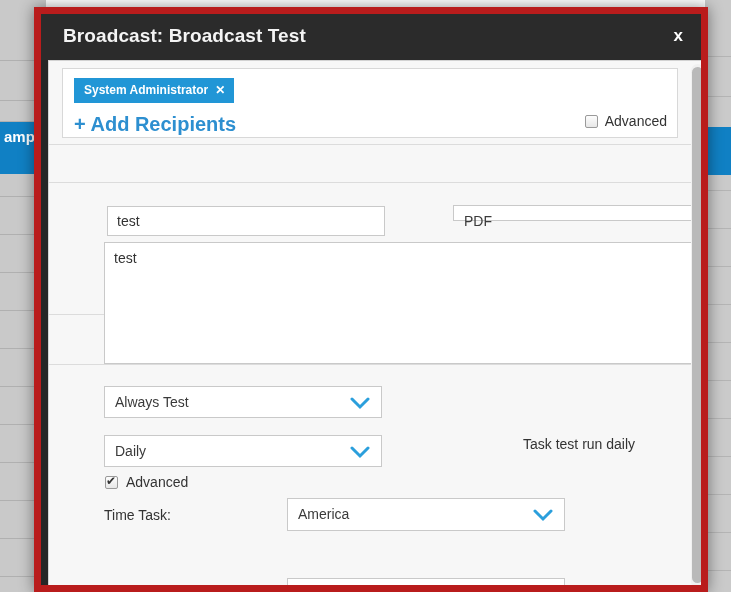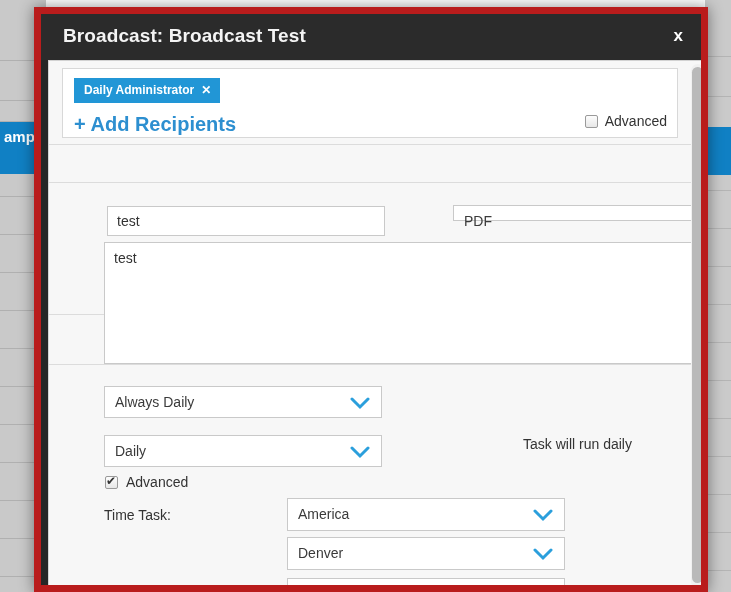--- a/index.html
+++ b/index.html
@@ -306,21 +306,21 @@
     <div class="modal-title">Broadcast: Broadcast Test</div>
     <button class="modal-close">x</button>
   </div>
 
   <div class="modal-body">
     <div class="content">
 
       <div class="section sec-recipients">
         <div class="panel panel-rec">
           <div class="tag">
-            <span>Daily Administrator</span><span class="tag-x">✕</span>
+            <span>System Administrator</span><span class="tag-x">✕</span>
           </div>
           <div class="add-recipients">+ Add Recipients</div>
           <div class="adv-top">
             <span class="cbx"></span>
             <span>Advanced</span>
           </div>
         </div>
       </div>
 
       <div class="section sec-subject"></div>
@@ -338,63 +338,55 @@
         <span class="chev">
           <svg width="20" height="14" viewBox="0 0 20 14">
               <path d="M2 3 L10 11 L18 3" stroke="#2b9fdc" stroke-width="3" fill="none" stroke-linecap="round"></path>
             </svg>
         </span>
       </div>
 
       <textarea id="message-area" style="">test</textarea>
 
       <div class="sel" id="sendrule-select">
-        <span class="sel-label">Always Daily</span>
+        <span class="sel-label">Always Test</span>
         <span class="chev">
           <svg width="20" height="14" viewBox="0 0 20 14">
               <path d="M2 3 L10 11 L18 3" stroke="#2b9fdc" stroke-width="3" fill="none" stroke-linecap="round"></path>
             </svg>
         </span>
       </div>
 
       <div class="sel" id="freq-select">
         <span class="sel-label">Daily</span>
         <span class="chev">
           <svg width="20" height="14" viewBox="0 0 20 14">
               <path d="M2 3 L10 11 L18 3" stroke="#2b9fdc" stroke-width="3" fill="none" stroke-linecap="round"></path>
             </svg>
         </span>
       </div>
 
-      <div class="static-label" id="run-note">Task will run daily</div>
+      <div class="static-label" id="run-note">Task test run daily</div>
 
       <div id="adv-sched">
         <span class="cbx checked"></span>
         <span>Advanced</span>
       </div>
 
       <div class="static-label" id="tz-label">Time Task:</div>
 
       <div class="sel" id="tz-area-select">
         <span class="sel-label">America</span>
         <span class="chev">
           <svg width="20" height="14" viewBox="0 0 20 14">
               <path d="M2 3 L10 11 L18 3" stroke="#2b9fdc" stroke-width="3" fill="none" stroke-linecap="round"></path>
             </svg>
         </span>
       </div>
 
-      <div class="sel" id="tz-city-select">
-        <span class="sel-label">Denver</span>
-        <span class="chev">
-          <svg width="20" height="14" viewBox="0 0 20 14">
-              <path d="M2 3 L10 11 L18 3" stroke="#2b9fdc" stroke-width="3" fill="none" stroke-linecap="round"></path>
-            </svg>
-        </span>
-      </div>
 
       <div class="sel" id="hour-select">
         <span class="sel-label">12 pm</span>
         <span class="chev">
           <svg width="20" height="14" viewBox="0 0 20 14">
               <path d="M2 3 L10 11 L18 3" stroke="#2b9fdc" stroke-width="3" fill="none" stroke-linecap="round"></path>
             </svg>
         </span>
       </div>
 

